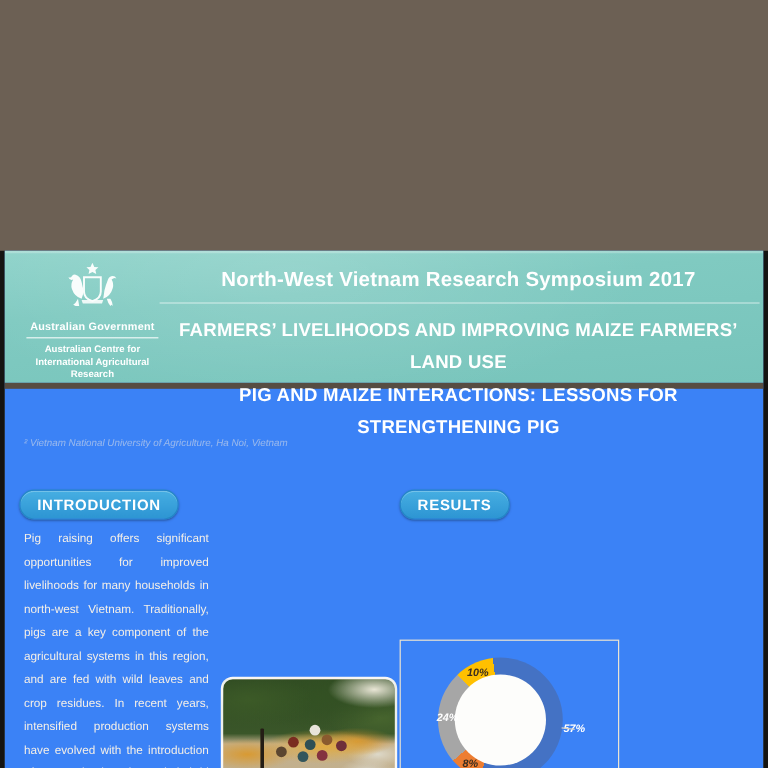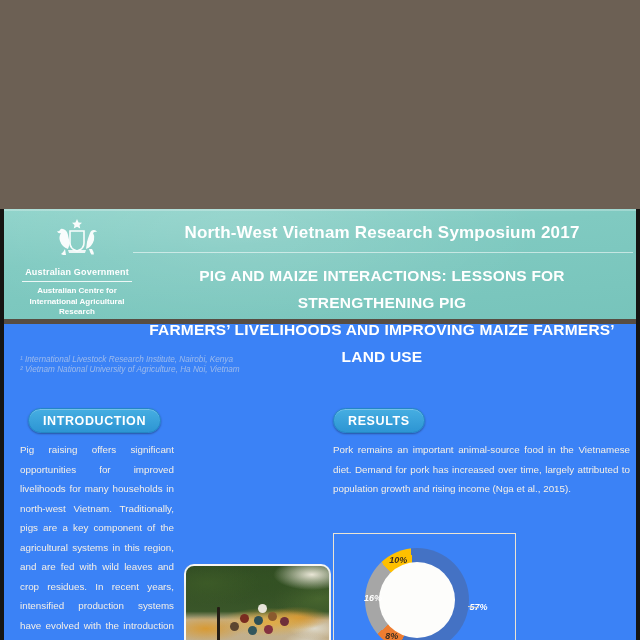--- a/index.html
+++ b/index.html
@@ -52,21 +52,21 @@
   .affil.a1{top:146px;} .affil.a2{top:156px;}
   
   .badge{
     position:absolute;top:199px;height:25px;line-height:25px;padding:0 14px;
     background:linear-gradient(#46aee2,#2d95d3);
     border:1px solid #2486c4; border-radius:14px;
     color:#fff;font-size:12.5px;font-weight:bold;letter-spacing:.6px;
     box-shadow:0 1px 2px rgba(0,0,0,.35), inset 0 1px 0 rgba(255,255,255,.25);
     box-sizing:border-box;
   }
-  .badge.intro{left:24px;} .badge.results{left:329px;}
+  .badge.intro{left:12px;} .badge.results{left:329px;}
   
   .para{
     color:#f4efe7;font-size:9.8px;line-height:19.5px;
     text-align:justify;
   }
   .intro-para{position:absolute;left:16px;top:231px;width:311px;height:200px;}
   .results-para{position:absolute;left:329px;top:231px;width:297px;}
   
   .photo{
     float:right; width:147px; height:112px; margin:124px 0 0 10px;
@@ -136,53 +136,51 @@
         <div class="rule"></div>
         <div class="centre">
           <div>Australian Centre for</div>
           <div>International Agricultural Research</div>
         </div>
       </div>
       <div class="head-text">
         <div class="symposium">North-West Vietnam Research Symposium 2017</div>
         <div class="head-rule"></div>
         <div class="poster-title">
+          <div>FARMERS’ LIVELIHOODS AND IMPROVING MAIZE FARMERS’ LAND USE</div>
           <div>PIG AND MAIZE INTERACTIONS: LESSONS FOR STRENGTHENING PIG</div>
-          <div>FARMERS’ LIVELIHOODS AND IMPROVING MAIZE FARMERS’ LAND USE</div>
         </div>
       </div>
     </div>
     <div class="band-shadow"></div>
 
-    <div class="affil a1">¹ International Livestock Research Institute, Nairobi, Kenya</div>
     <div class="affil a2">² Vietnam National University of Agriculture, Ha Noi, Vietnam</div>
 
     <div class="badge intro">
       <span>INTRODUCTION</span>
     </div>
     <div class="badge results">
       <span>RESULTS</span>
     </div>
 
     <div class="intro-para para">
       <div class="photo">
         <div class="pole"></div>
         <div class="people"></div>
       </div>
       <span>Pig raising offers significant opportunities for improved livelihoods for many households in north-west Vietnam. Traditionally, pigs are a key component of the agricultural systems in this region, and are fed with wild leaves and crop residues. In recent years, intensified production systems have evolved with the introduction of new pig breeds and hybrid maize varieties grown as animal feed. This has led to maize becoming a dominant crop in these mountainous areas, grown on steep slopes and in monoculture, leading to soil erosion and a decline in soil fertility. This research aims at identifying constraints and opportunities to integrate pig and maize production, to improve smallholders’ incomes while making</span>
     </div>
 
-    <div class="results-para para">Pork remains an important animal-source food in the Vietnamese diet. Demand for pork has increased over time, largely attributed to population growth and rising income (Nga et al., 2015).</div>
 
     <div class="fig-box">
       <div class="donut" style="background: conic-gradient(from -7deg, rgb(68, 114, 196) 0deg, rgb(68, 114, 196) 207.273deg, rgb(237, 125, 49) 207.273deg, rgb(237, 125, 49) 236.364deg, rgb(166, 166, 166) 236.364deg, rgb(166, 166, 166) 323.636deg, rgb(255, 192, 0) 323.636deg, rgb(255, 192, 0) 360deg);">
         <div class="donut-hole"></div>
       </div>
 
     <div class="donut-label" style="color: rgb(255, 255, 255); left: 144.585px; top: 73.1652px;">57%</div>
         <div class="leader" style="left: 133.658px; top: 71.8939px; transform: rotate(6.63636deg);"></div>
         <div class="donut-label" style="color: rgb(59, 46, 32); left: 57.8771px; top: 102.123px;">8%</div>
-        <div class="donut-label" style="color: rgb(255, 255, 255); left: 39.0603px; top: 63.6972px;">16%</div>
+        <div class="donut-label" style="color: rgb(255, 255, 255); left: 39.0603px; top: 63.6972px;">24%</div>
         <div class="donut-label" style="color: rgb(59, 46, 32); left: 64.2783px; top: 26.1817px;">10%</div>
       </div>
 
   </div>
 </div>
 
 </body></html>

